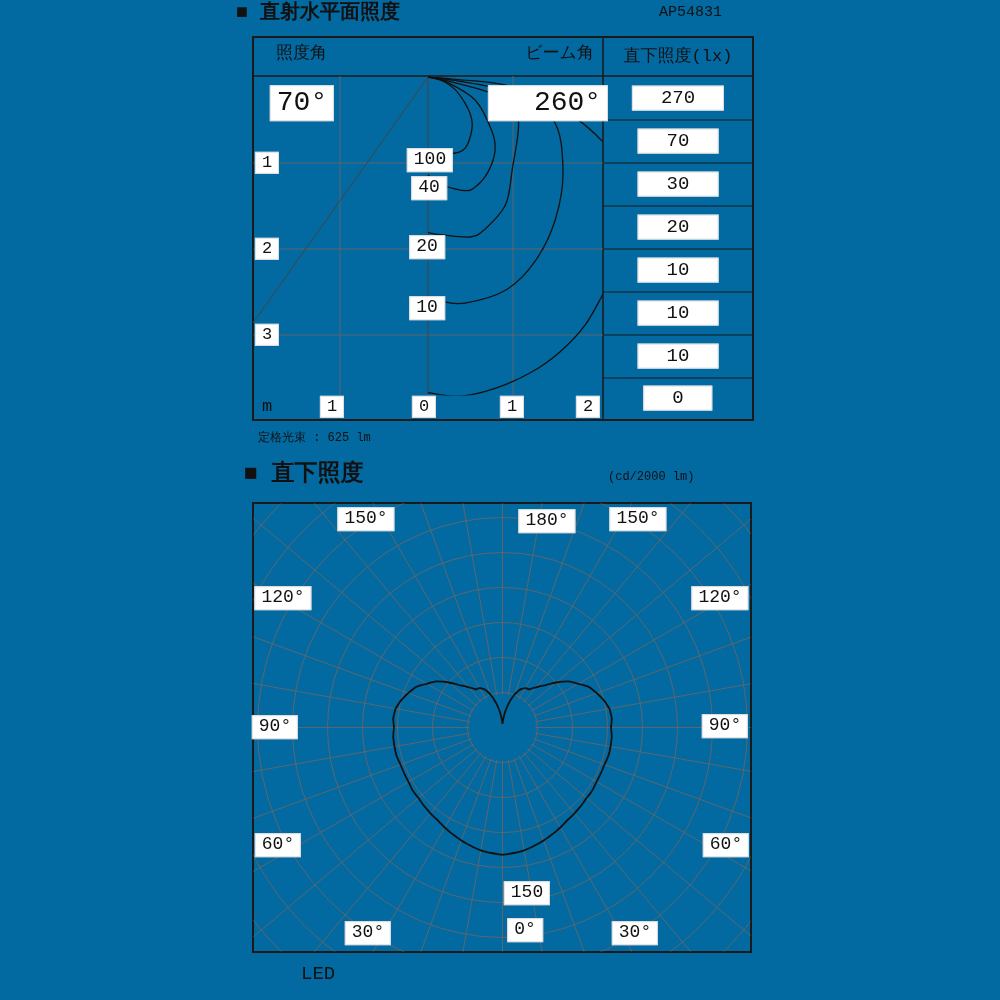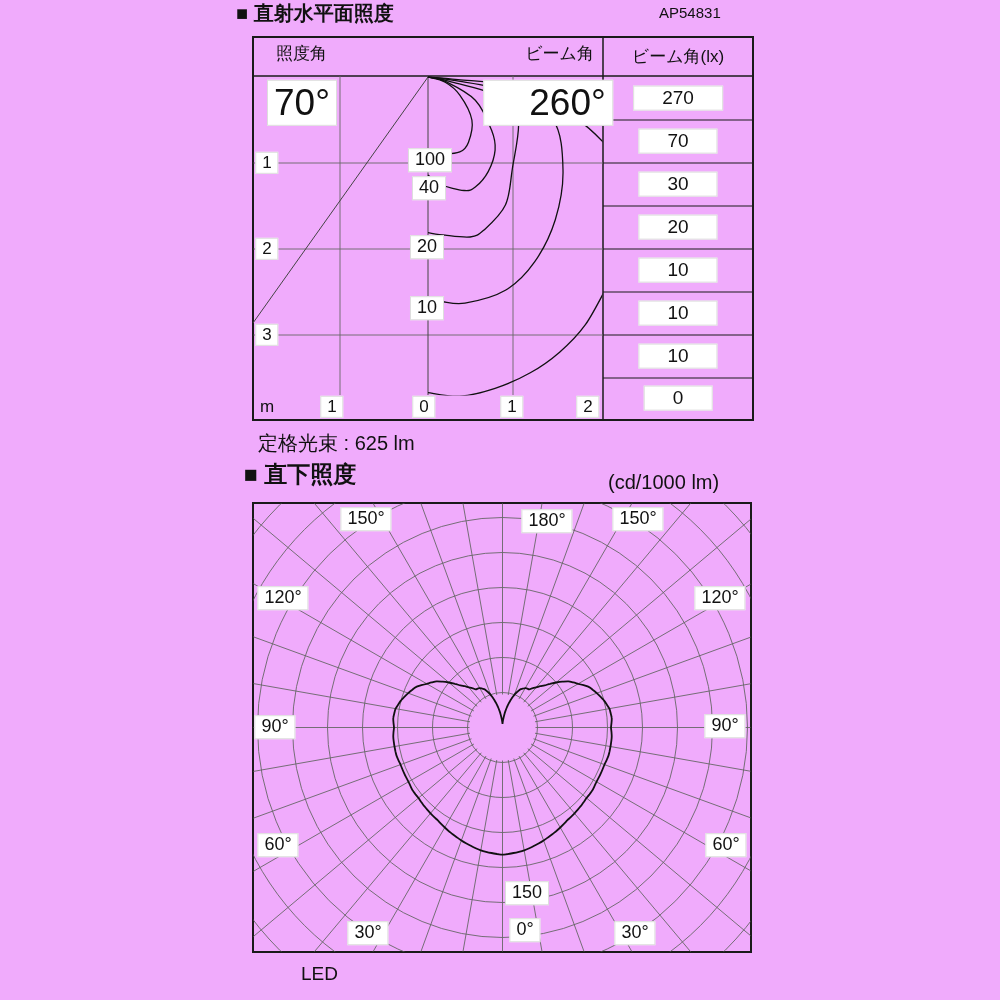--- a/index.html
+++ b/index.html
@@ -1,23 +1,23 @@
 <!DOCTYPE html>
 <html><head>
 <meta charset="utf-8">
 <style>
   html,body{margin:0;padding:0;background:#fff;}
-  #canvas{position:relative;width:1000px;height:1000px;background:#f0abfc;overflow:hidden;
-          font-family:Liberation Sans, sans-serif;color:#111;}
+  #canvas{position:relative;width:1000px;height:1000px;background:#0369a1;overflow:hidden;
+          font-family:Liberation Mono, monospace;color:#111;}
   .plain{position:absolute;color:#111;white-space:nowrap;line-height:1.1;}
   .ctr{transform:translate(-50%,-50%);}
   .lbl{position:absolute;transform:translate(-50%,-50%);background:#fff;border:1px solid #ddd;
        padding:0 6px;line-height:1.2;color:#111;white-space:nowrap;text-align:center;}
-  .f15{font-size:15px;} .f16{font-size:20px;text-align:right;} .f17{font-size:17px;} .f18{font-size:18px;}
-  .f19{font-size:19px;} .f30{font-size:37px;}
+  .f15{font-size:15px;} .f16{font-size:12px;text-align:right;} .f17{font-size:17px;} .f18{font-size:18px;}
+  .f19{font-size:19px;} .f30{font-size:28px;}
   .title1{font-size:20px;font-weight:700;}
   .title2{font-size:23px;font-weight:700;}
   .hdr{font-size:17px;font-weight:500;}
   .wide{padding:0 28px;}
   svg{position:absolute;left:0;top:0;}
   .box{position:absolute;}
 </style>
 </head>
 <body>
 
@@ -66,21 +66,21 @@
         <line x1="351" y1="170" x2="501" y2="170"></line>
         <line x1="351" y1="213" x2="501" y2="213"></line>
         <line x1="351" y1="256" x2="501" y2="256"></line>
         <line x1="351" y1="299" x2="501" y2="299"></line>
         <line x1="351" y1="342" x2="501" y2="342"></line>
       </g>
     </svg>
 
     <span class="plain hdr" style="left:24px;top:9px;">照度角</span>
     <span class="plain hdr" style="right:160px;top:9px;left:auto;">ビーム角</span>
-    <span class="plain hdr ctr" style="left:426px;top:21px;">ビーム角(lx)</span>
+    <span class="plain hdr ctr" style="left:426px;top:21px;">直下照度(lx)</span>
 
     <span class="lbl f30" style="left:50px;top:67px;">70°</span>
     <span class="lbl f30" style="left:296px;top:67px;padding-left:45px;">260°</span>
 
     <span class="lbl f18" style="left:178px;top:124px;">100</span>
     <span class="lbl f18" style="left:177px;top:152px;">40</span>
     <span class="lbl f18" style="left:175px;top:211px;">20</span>
     <span class="lbl f18" style="left:175px;top:272px;">10</span>
 
     <span class="lbl f17" style="left:15px;top:127px;">1</span>
@@ -99,21 +99,21 @@
     <span class="lbl f19 wide" style="left:426px;top:191px;">20</span>
     <span class="lbl f19 wide" style="left:426px;top:234px;">10</span>
     <span class="lbl f19 wide" style="left:426px;top:277px;">10</span>
     <span class="lbl f19 wide" style="left:426px;top:320px;">10</span>
     <span class="lbl f19 wide" style="left:426px;top:362px;">0</span>
   </div>
 
   <span class="plain f16" style="left:258px;top:432px;">定格光束 : 625 lm</span>
 
   <span class="plain title2" style="left:244px;top:462px;">■ 直下照度</span>
-  <span class="plain f16" style="left:608px;top:471px;">(cd/1000 lm)</span>
+  <span class="plain f16" style="left:608px;top:471px;">(cd/2000 lm)</span>
 
   <div class="box" style="left:252px;top:502px;width:500px;height:451px;">
     <svg id="polar-svg" width="500" height="451" viewBox="0 0 500 451">
       <defs>
         <clipPath id="polarclip">
             <rect x="1.5" y="1.5" width="497" height="448"></rect>
           </clipPath>
       </defs>
       <rect x="1" y="1" width="498" height="449" fill="none" stroke="#1a1a1a" stroke-width="2"></rect>
       <g id="polar-grid" clip-path="url(#polarclip)" fill="none" stroke="#666" stroke-width="0.9">

